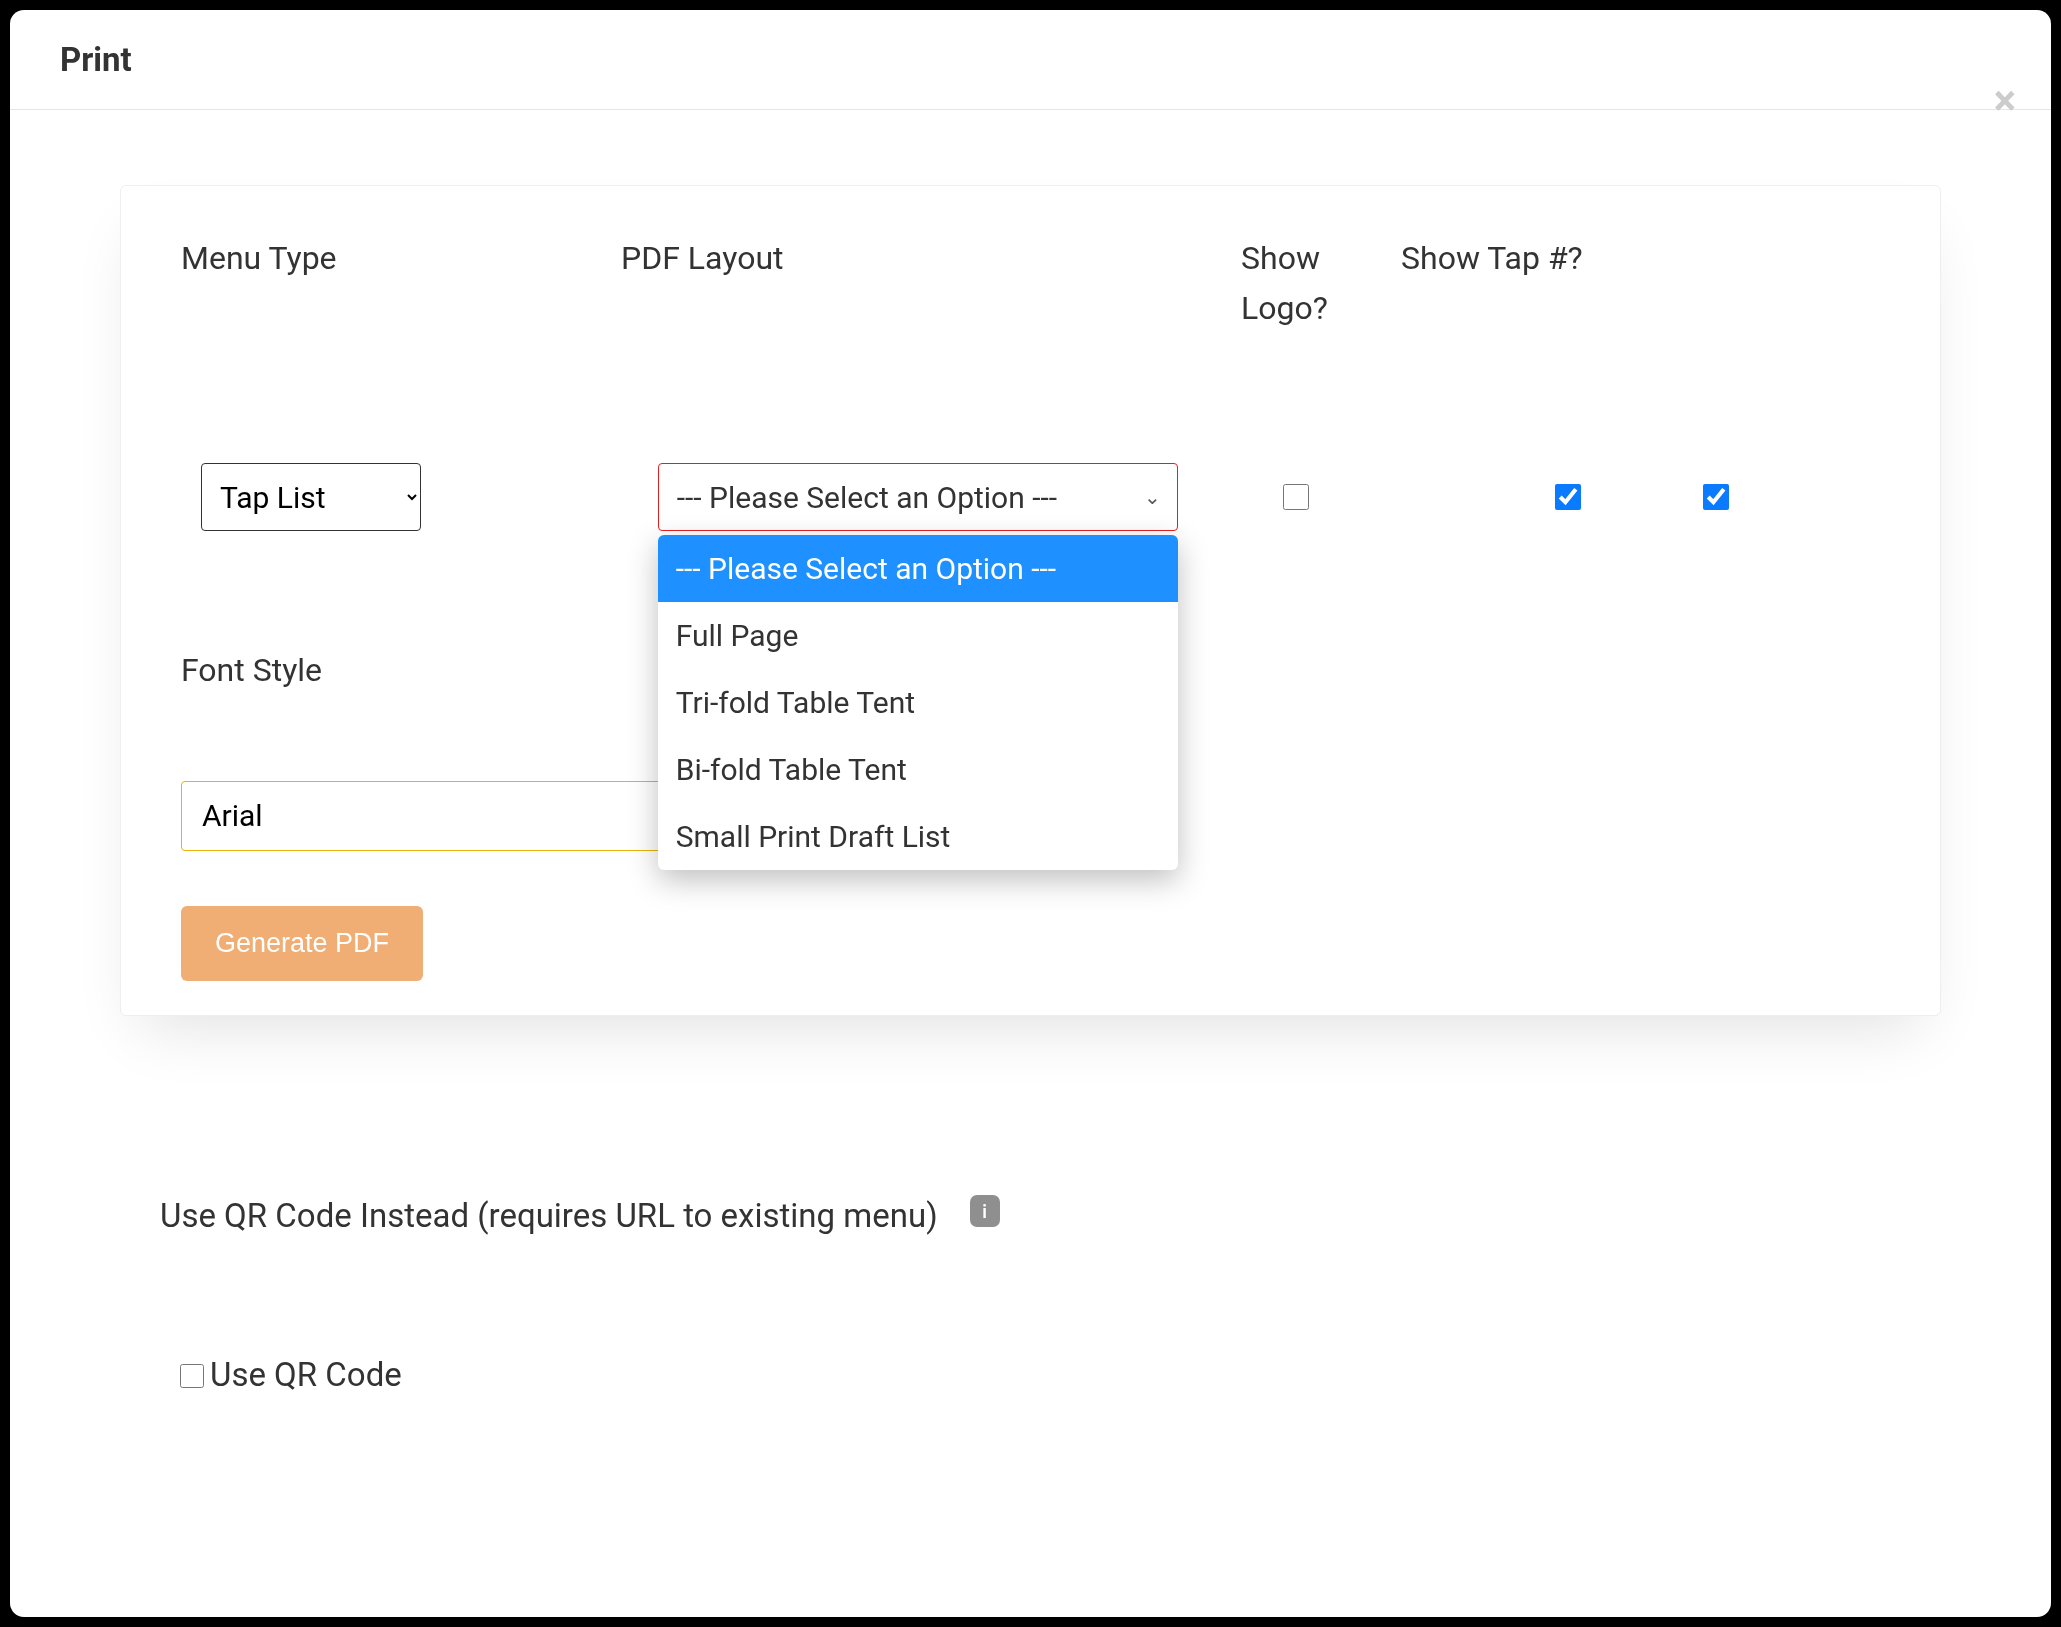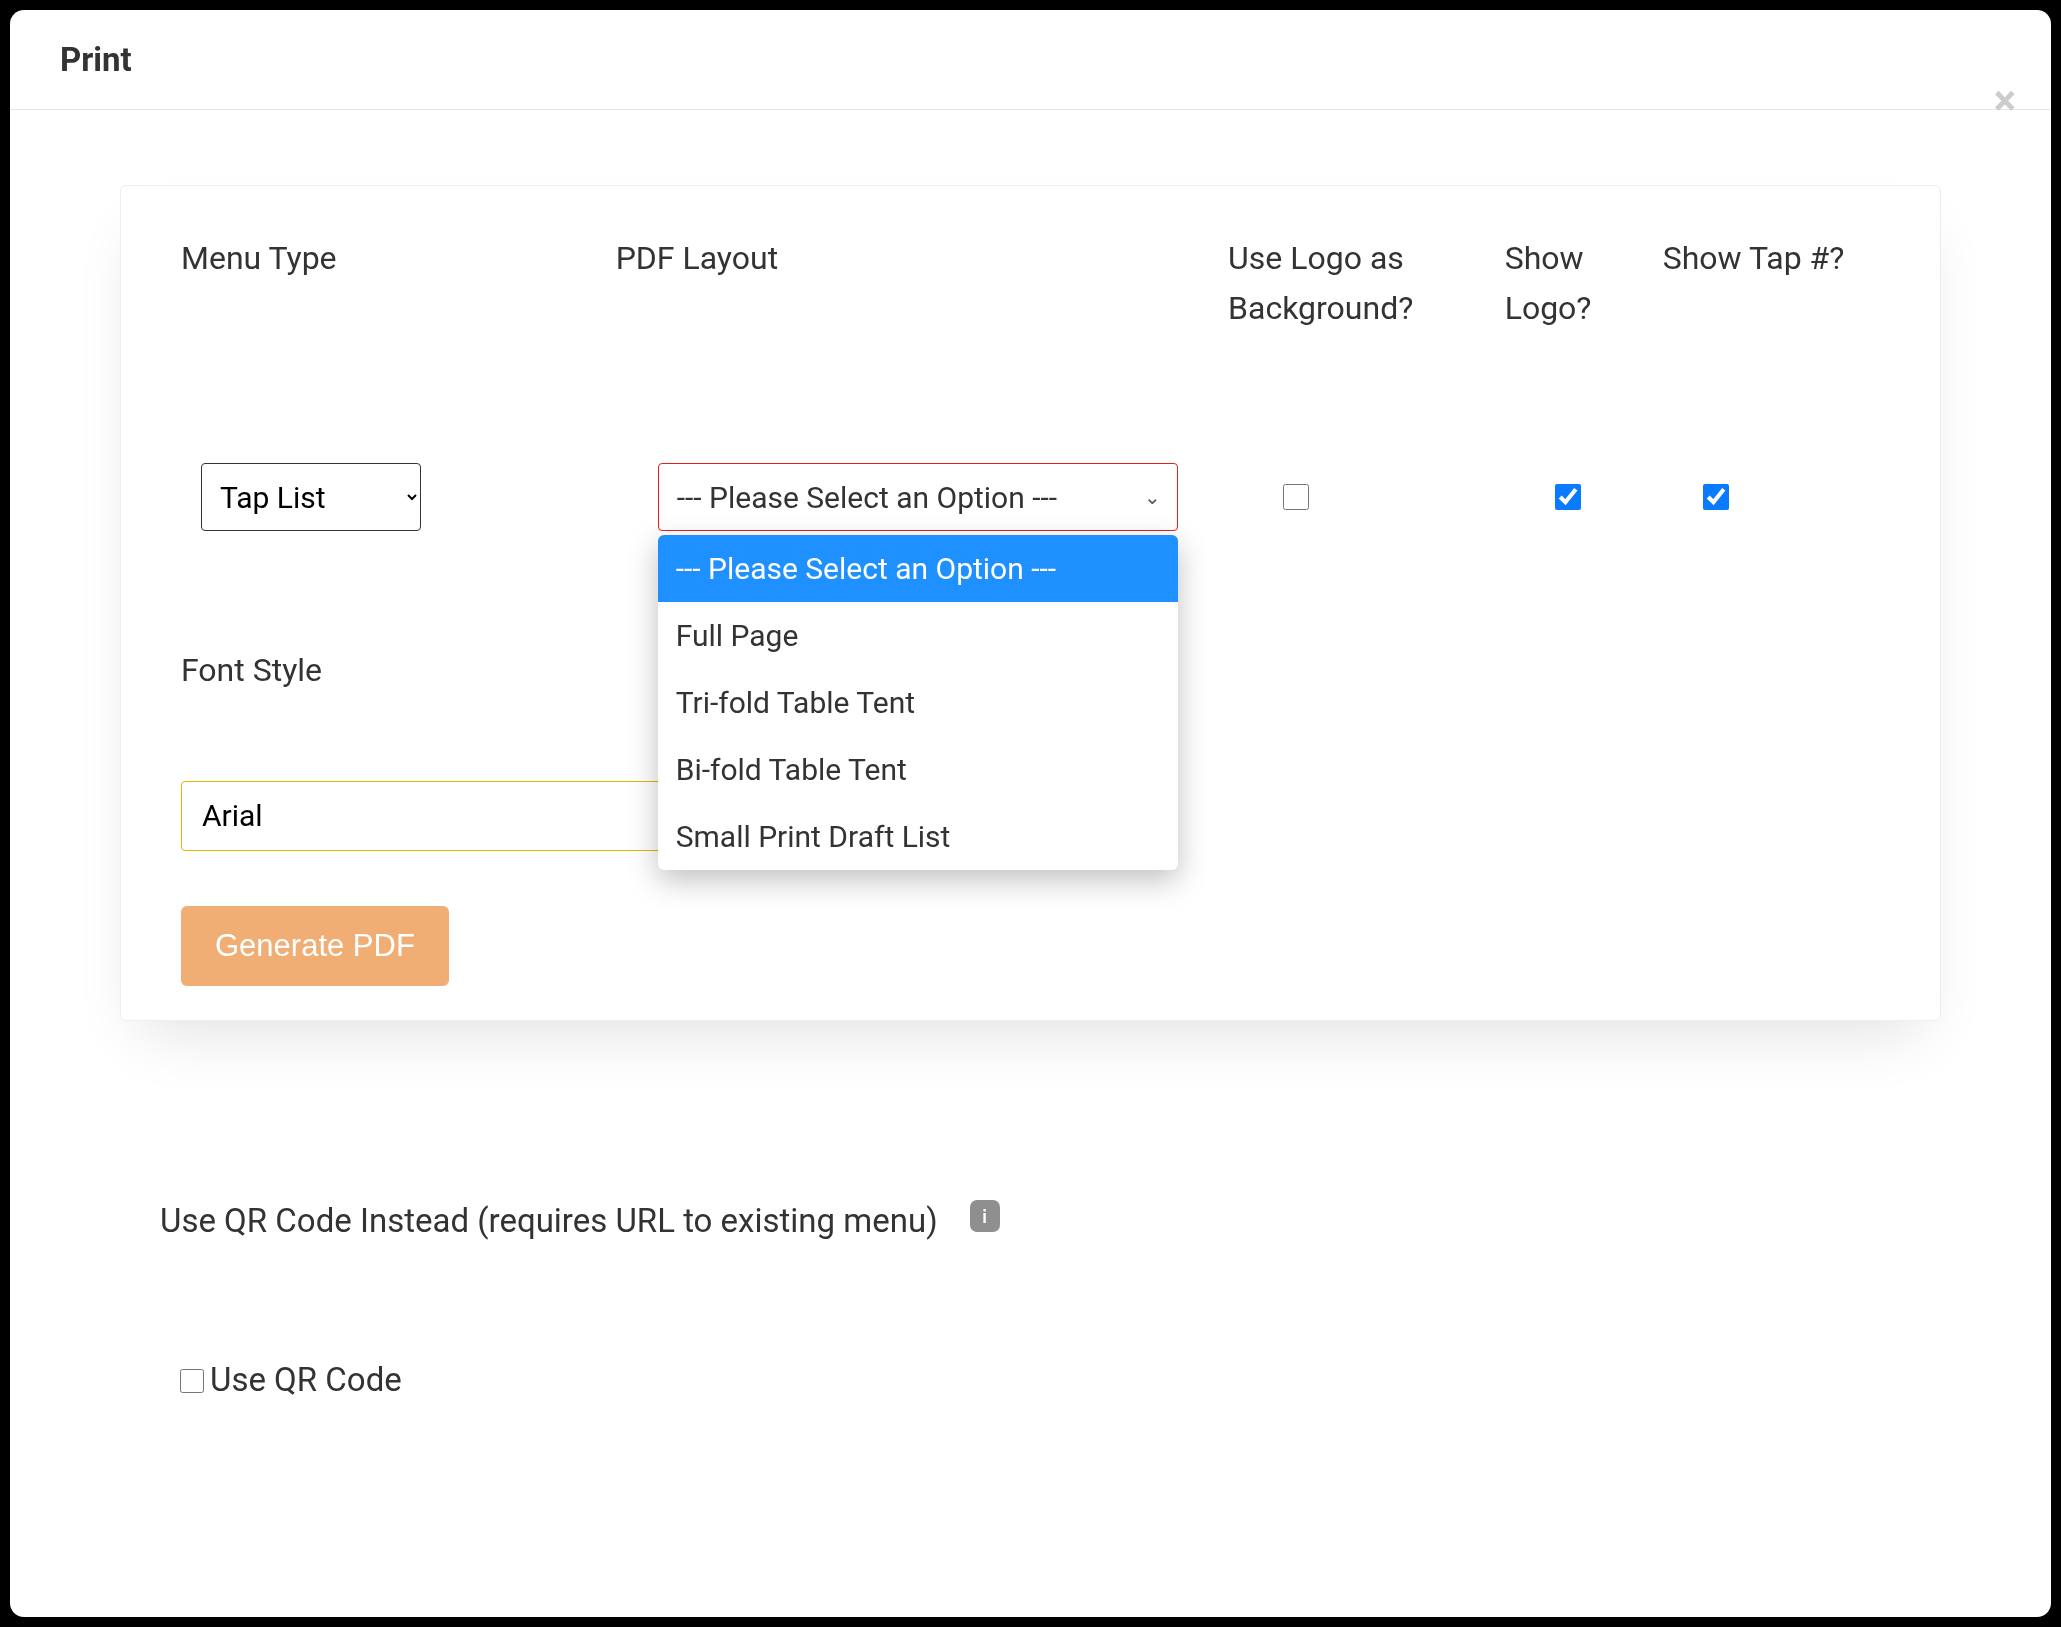--- a/index.html
+++ b/index.html
@@ -161,21 +161,21 @@
     padding: 0 16px;
     background: #fff;
     font-family: inherit;
     display:block;
   }
 
   .gen-btn {
     margin-top: 55px;
     background: #f0ad74;
     color: #fff;
-    font-size: 31px;
+    font-size: 27px;
     font-weight: 500;
     border: none;
     border-radius: 6px;
     padding: 22px 34px;
     cursor: pointer;
   }
 
   .qr-section {
     padding: 0 40px;
   }
@@ -232,23 +232,20 @@
     <div class="card">
 
       
       <div class="row">
         <div class="col-menu">
             <div class="label">Menu Type</div>
           </div>
         <div class="col-layout">
             <div class="label">PDF Layout</div>
           </div>
-        <div class="col-bg">
-            <div class="label">Use Logo as Background?</div>
-          </div>
         <div class="col-logo">
             <div class="label">Show Logo?</div>
           </div>
         <div class="col-tap">
             <div class="label">Show Tap #?</div>
           </div>
       </div>
 
       
       <div class="row controls-row">

